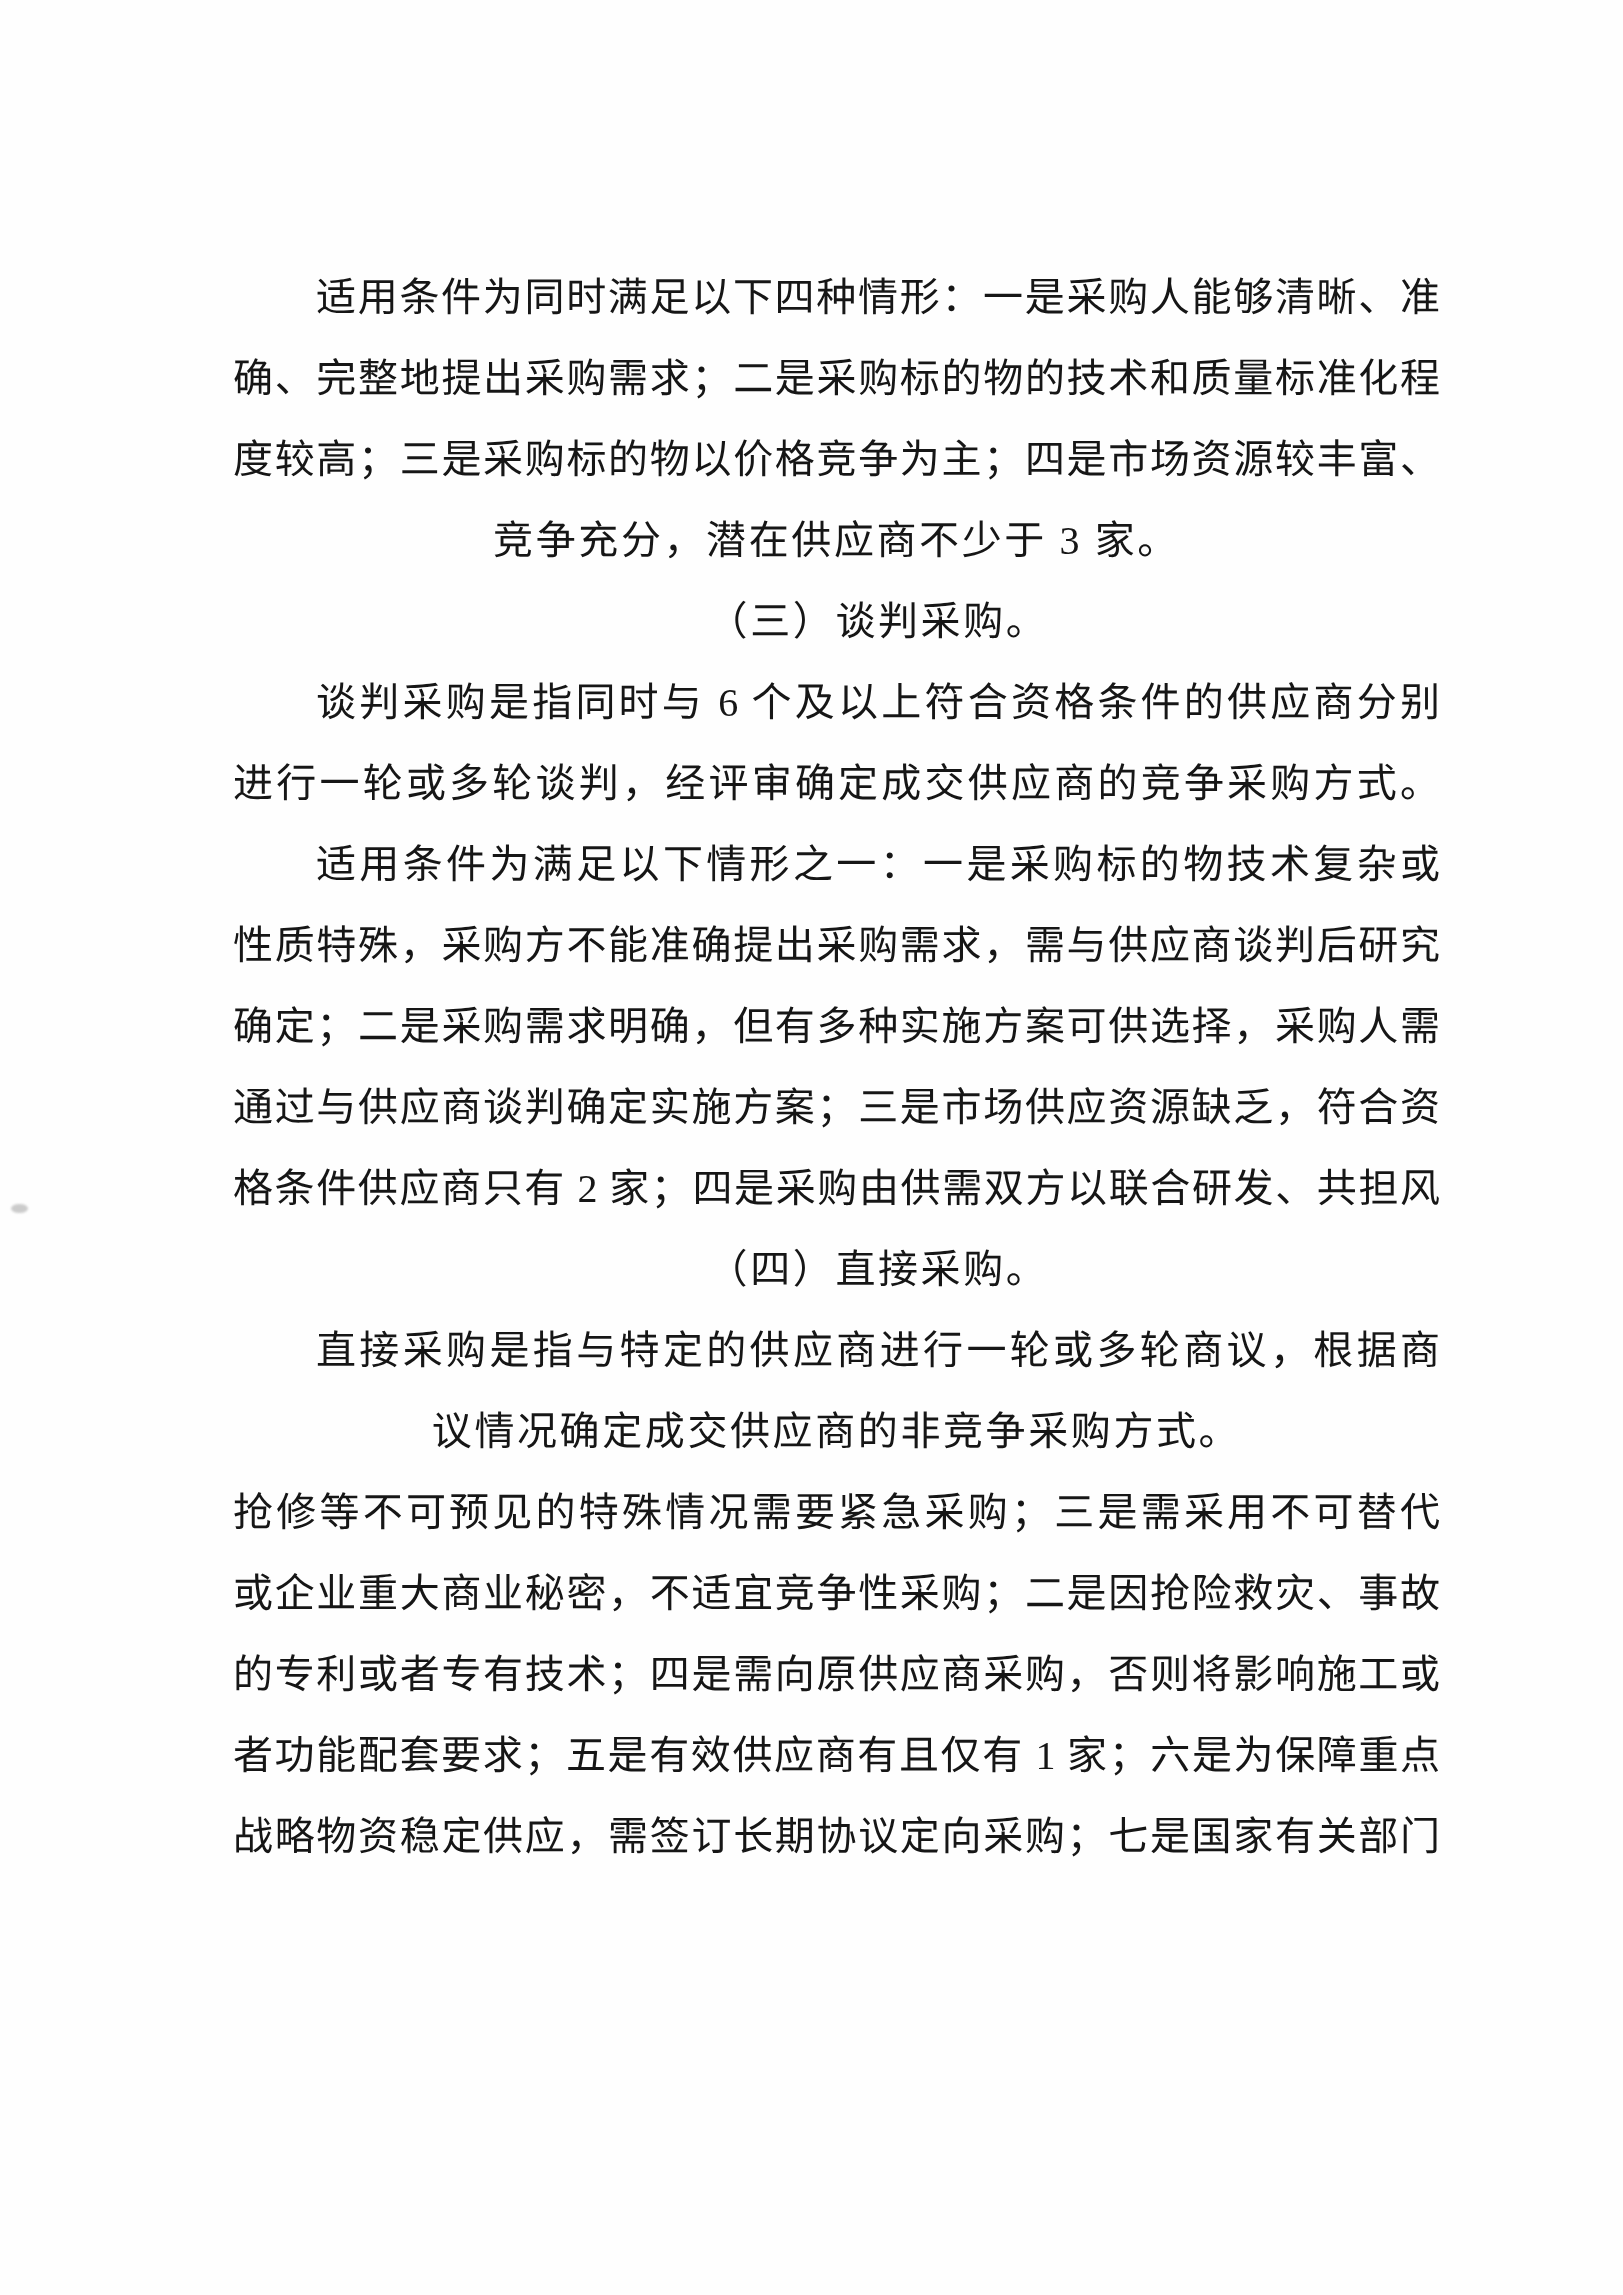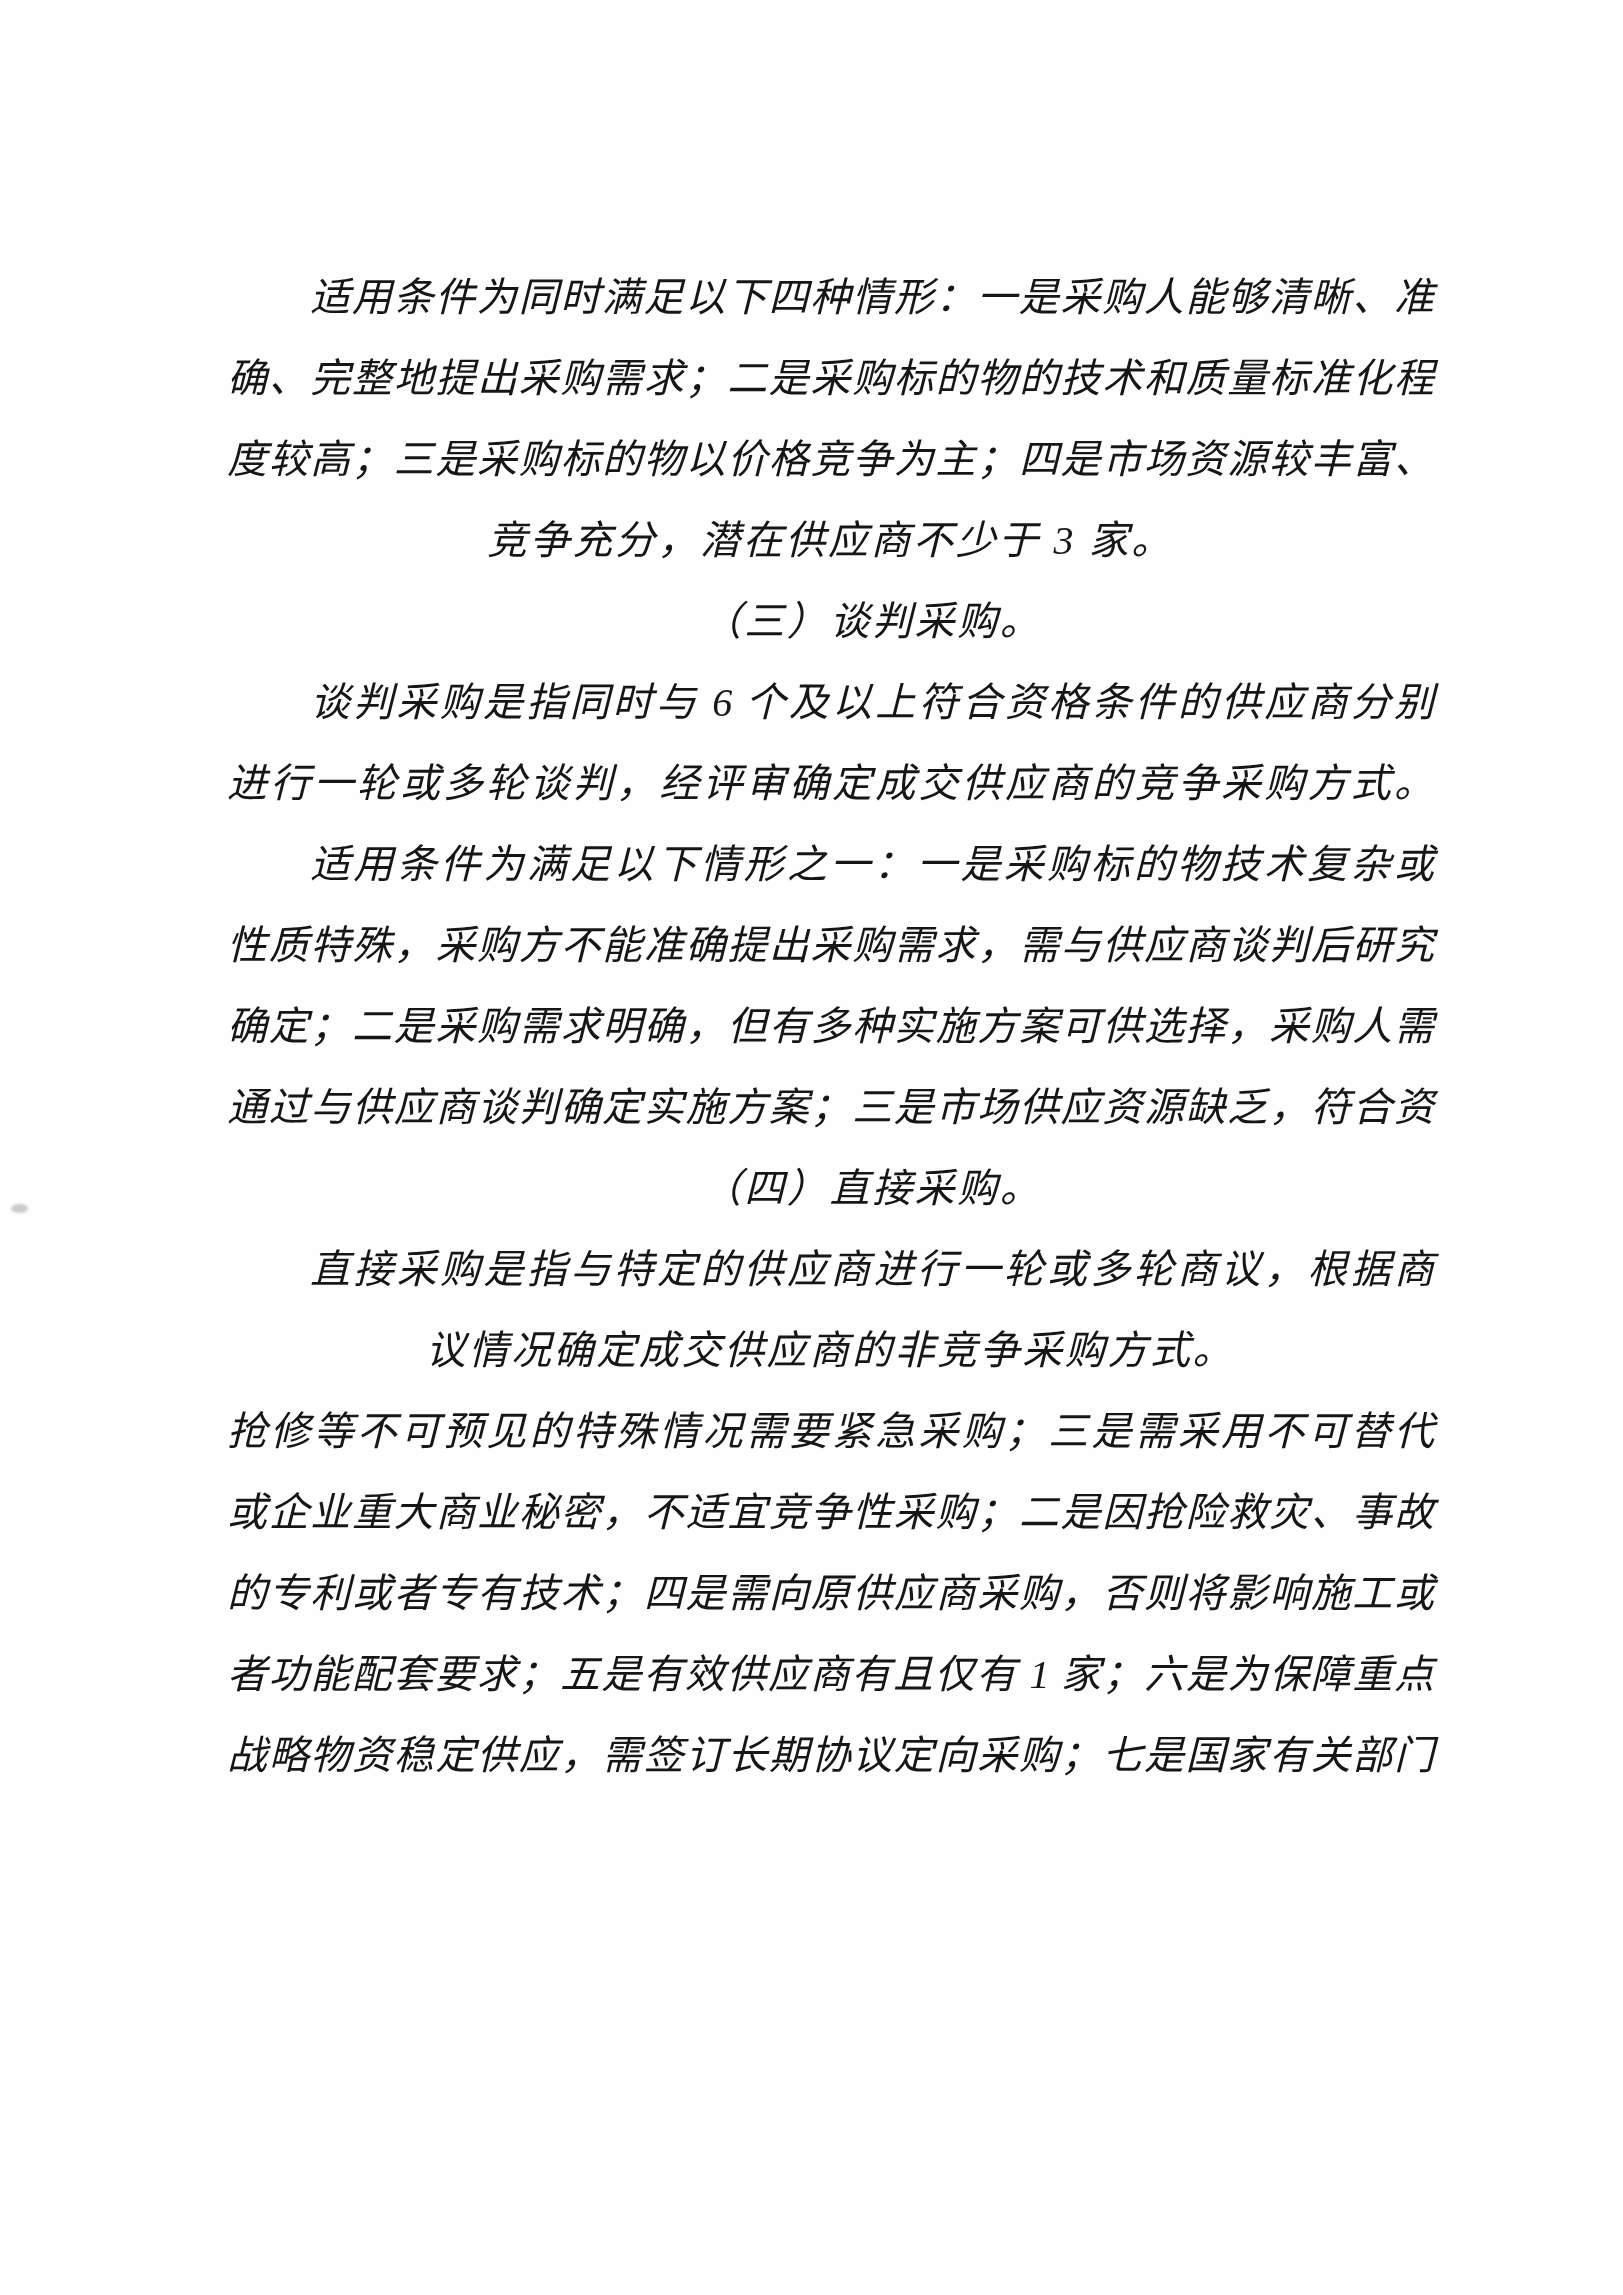--- a/index.html
+++ b/index.html
@@ -17,25 +17,24 @@
   .paper {
     position: absolute;
     left: 0;
     top: 0;
     width: 1623px;
     height: 2295px;
     background: #fefefe;
   }
   .text-block {
     position: absolute;
-    left: 227px;
+    left: 233px;
     top: 257px;
     width: 1207px;
     color: #161616;
-    font-style: italic;
   }
   .line {
     height: 81px;
     line-height: 81px;
     font-size: 40px;
     letter-spacing: 2.6px;
     white-space: nowrap;
     text-align: center;
   }
   .line.justify {
@@ -72,20 +71,21 @@
       <div class="line justify">确、完整地提出采购需求；二是采购标的物的技术和质量标准化程</div>
       <div class="line justify">度较高；三是采购标的物以价格竞争为主；四是市场资源较丰富、</div>
       <div class="line">竞争充分，潜在供应商不少于 3 家。</div>
       <div class="line indent">（三）谈判采购。</div>
       <div class="line justify indent">谈判采购是指同时与 6 个及以上符合资格条件的供应商分别</div>
       <div class="line justify">进行一轮或多轮谈判，经评审确定成交供应商的竞争采购方式。</div>
       <div class="line justify indent">适用条件为满足以下情形之一：一是采购标的物技术复杂或</div>
       <div class="line justify">性质特殊，采购方不能准确提出采购需求，需与供应商谈判后研究</div>
       <div class="line justify">确定；二是采购需求明确，但有多种实施方案可供选择，采购人需</div>
       <div class="line justify">通过与供应商谈判确定实施方案；三是市场供应资源缺乏，符合资</div>
+      <div class="line justify">格条件供应商只有 2 家；四是采购由供需双方以联合研发、共担风</div>
       <div class="line indent">（四）直接采购。</div>
       <div class="line justify indent">直接采购是指与特定的供应商进行一轮或多轮商议，根据商</div>
       <div class="line">议情况确定成交供应商的非竞争采购方式。</div>
       <div class="line justify">抢修等不可预见的特殊情况需要紧急采购；三是需采用不可替代</div>
       <div class="line justify">或企业重大商业秘密，不适宜竞争性采购；二是因抢险救灾、事故</div>
       <div class="line justify">的专利或者专有技术；四是需向原供应商采购，否则将影响施工或</div>
       <div class="line justify">者功能配套要求；五是有效供应商有且仅有 1 家；六是为保障重点</div>
       <div class="line justify">战略物资稳定供应，需签订长期协议定向采购；七是国家有关部门</div>
     </div>
   <div class="speck"></div>

